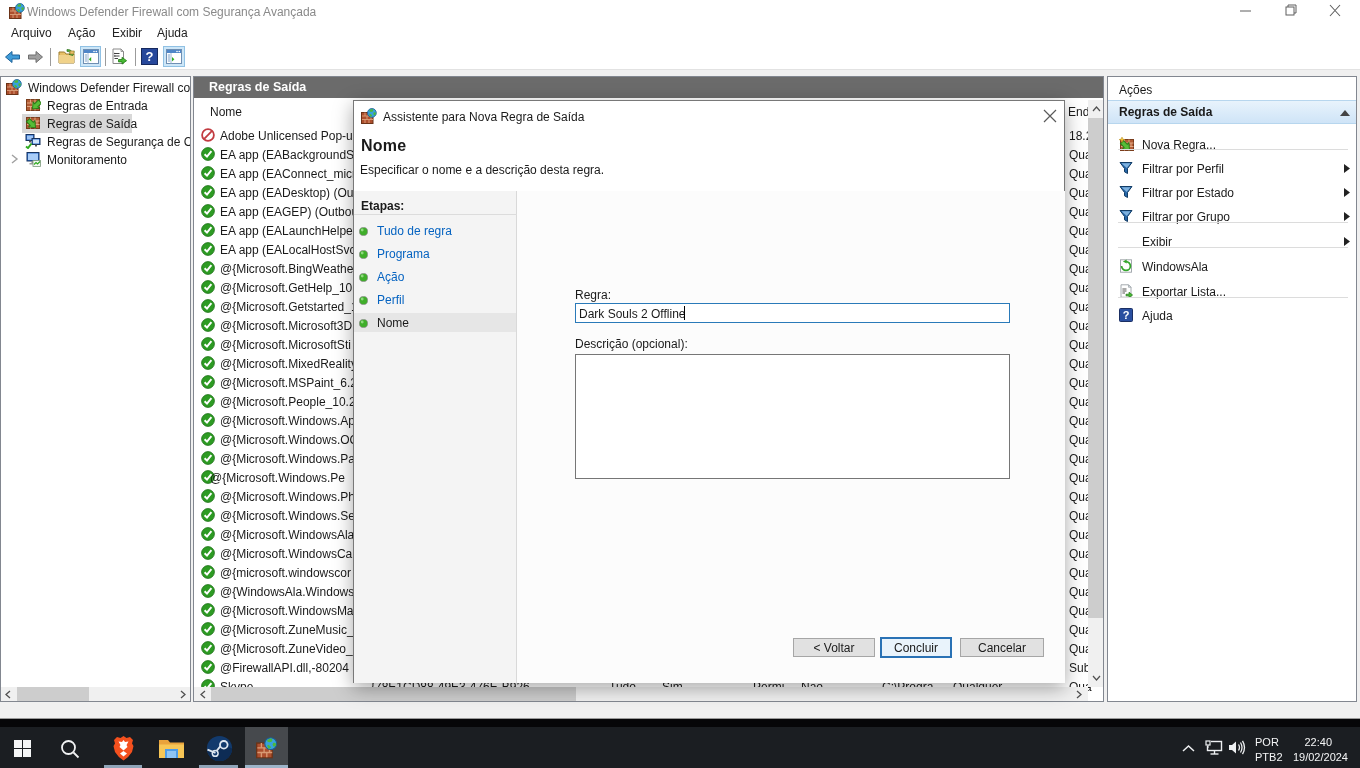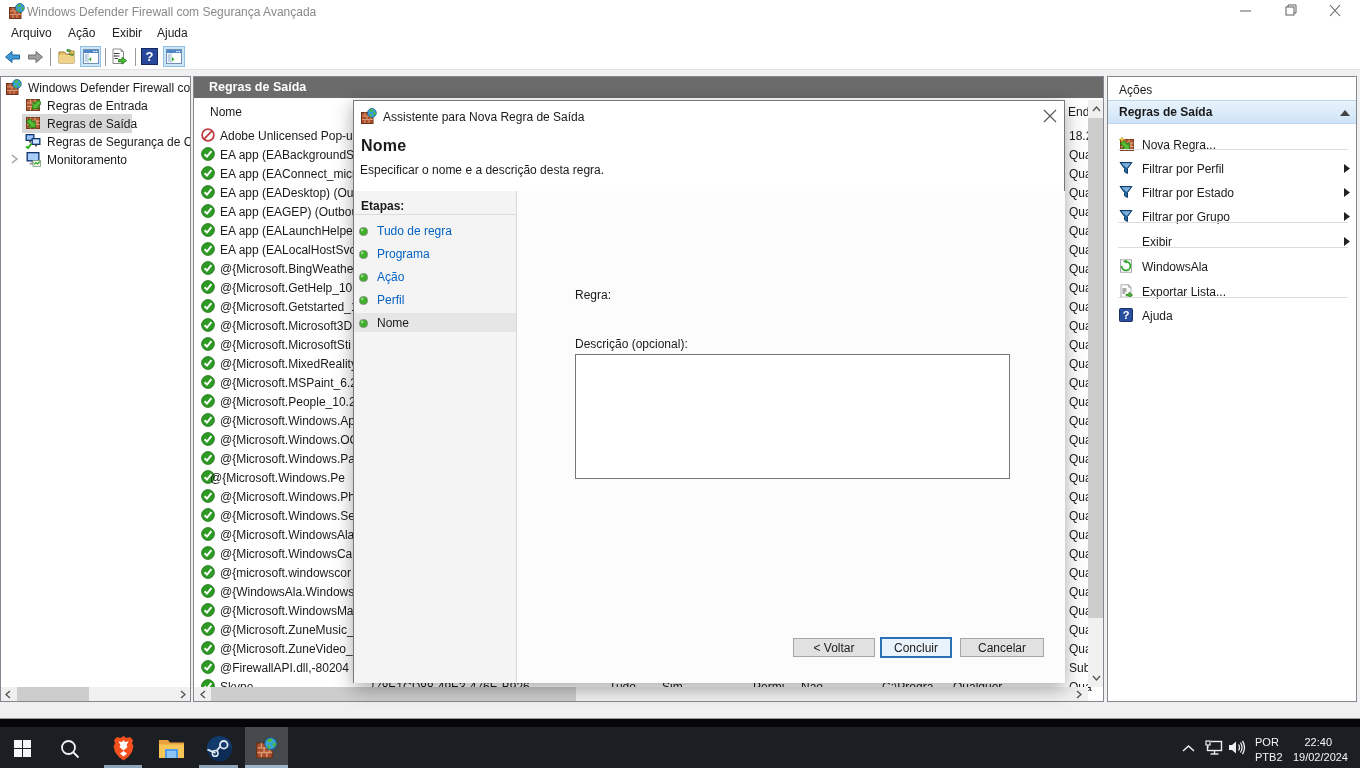--- a/index.html
+++ b/index.html
@@ -556,20 +556,24 @@
         <circle cx="4.5" cy="4.5" r="4.1" fill="#3fae2a" stroke="#8a8a8a" stroke-width="0.7"></circle>
         <circle cx="3.2" cy="3" r="1.4" fill="#8fd97f"></circle>
       </svg>
 <div class="a t" style="left:23px;top:192px;color:#0563c1">Perfil</div>
 <svg class="a" style="left:5px;top:218px" width="9" height="9" viewBox="0 0 9 9">
         <circle cx="4.5" cy="4.5" r="4.1" fill="#3fae2a" stroke="#8a8a8a" stroke-width="0.7"></circle>
         <circle cx="3.2" cy="3" r="1.4" fill="#8fd97f"></circle>
       </svg>
 <div class="a t" style="left:23px;top:215px;color:#1a1a1a">Nome</div>
 <div class="a t" style="left:221px;top:187px">Regra:</div>
+<div class="a" style="left:221px;top:202px;width:435px;height:20px;background:#fff;border:1px solid #2a7ab9;box-sizing:border-box">
+<div class="a t" style="left:3px;top:3px">Dark Souls 2 Offline</div>
+<div class="a" style="left:108px;top:2px;width:1px;height:14px;background:#000"></div>
+</div>
 <div class="a t" style="left:221px;top:236px">Descrição (opcional):</div>
 <div class="a" style="left:221px;top:253px;width:435px;height:125px;background:#fff;border:1px solid #767676;box-sizing:border-box"></div>
 <div class="a" style="left:439px;top:537px;width:82px;height:19px;background:#e1e1e1;border:1px solid #a6a6a6;box-sizing:border-box;text-align:center">
         <div style="margin-top:2px">&lt; Voltar</div>
       </div>
 <div class="a" style="left:526px;top:536px;width:72px;height:21px;background:#e9f3fb;border:2px solid #2a72b5;box-sizing:border-box;text-align:center">
         <div style="margin-top:2px">Concluir</div>
       </div>
 <div class="a" style="left:606px;top:537px;width:84px;height:19px;background:#e1e1e1;border:1px solid #a6a6a6;box-sizing:border-box;text-align:center">
         <div style="margin-top:2px">Cancelar</div>

